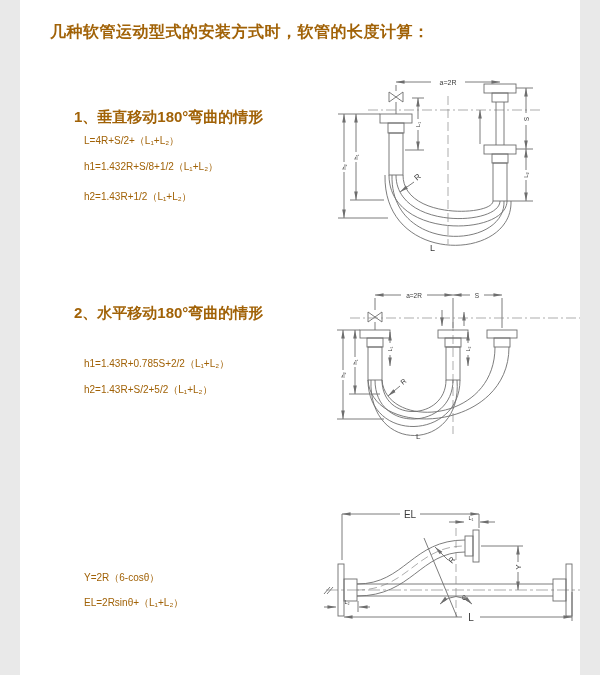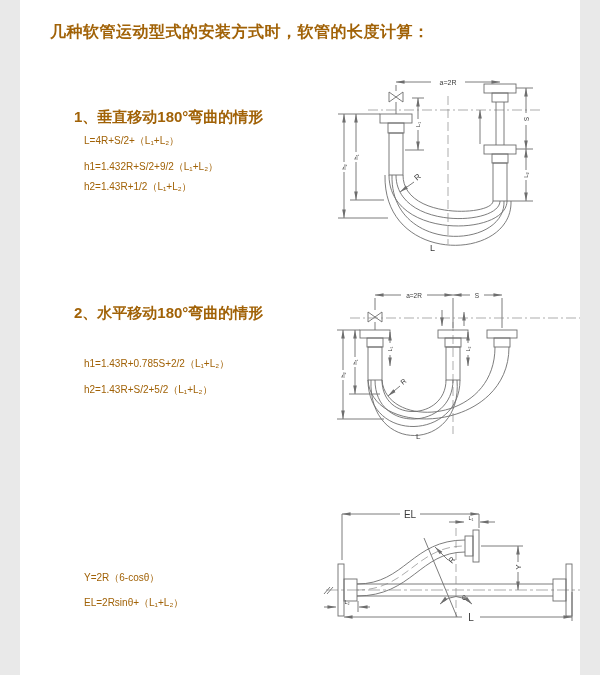--- a/index.html
+++ b/index.html
@@ -12,21 +12,21 @@
     position:absolute;left:30px;top:22px;font-size:16px;font-weight:bold;
     letter-spacing:0.5px;white-space:nowrap;
   }
   .sec-heading{
     position:absolute;left:44px;font-size:15px;font-weight:bold;white-space:nowrap;margin-left:10px;
   }
   .formula{
     position:absolute;left:64px;font-size:10px;font-weight:normal;white-space:nowrap;
   }
   #h1{top:108px}
-  #f10{top:134px}#f11{top:160px}#f12{top:180px}
+  #f10{top:134px}#f11{top:160px}#f12{top:190px}
   #h2{top:304px}
   #f20{top:331px}#f21{top:357px}#f22{top:383px}
   #h3{top:519px}
   #f30{top:546px}#f31{top:571px}#f32{top:596px}
   svg{position:absolute;overflow:visible;}
   #dia1{left:310px;top:70px;}
   #dia2{left:312px;top:282px;}
   #dia3{left:300px;top:500px;}
   svg .ln{stroke:#6e6e6e;stroke-width:0.9;fill:none;}
   svg .thin{stroke:#8a8a8a;stroke-width:0.7;fill:none;}
@@ -34,21 +34,21 @@
 </style>
 </head>
 <body>
 
 <div class="page">
 
   <div class="title">几种软管运动型式的安装方式时，软管的长度计算：</div>
 
   <div class="sec-heading" id="h1">1、垂直移动180°弯曲的情形</div>
   <div class="formula" id="f10">L=4R+S/2+（L₁+L₂）</div>
-  <div class="formula" id="f11">h1=1.432R+S/2+9/2（L₁+L₂）</div>
+  <div class="formula" id="f11">h1=1.432R+S/8+1/2（L₁+L₂）</div>
   <div class="formula" id="f12">h2=1.43R+1/2（L₁+L₂）</div>
 
   <div class="sec-heading" id="h2">2、水平移动180°弯曲的情形</div>
   <div class="formula" id="f21">h1=1.43R+0.785S+2/2（L₁+L₂）</div>
   <div class="formula" id="f22">h2=1.43R+S/2+5/2（L₁+L₂）</div>
 
   <div class="formula" id="f31">Y=2R（6-cosθ）</div>
   <div class="formula" id="f32">EL=2Rsinθ+（L₁+L₂）</div>
 
   <svg id="dia1" width="280" height="190" viewBox="0 0 280 190">

